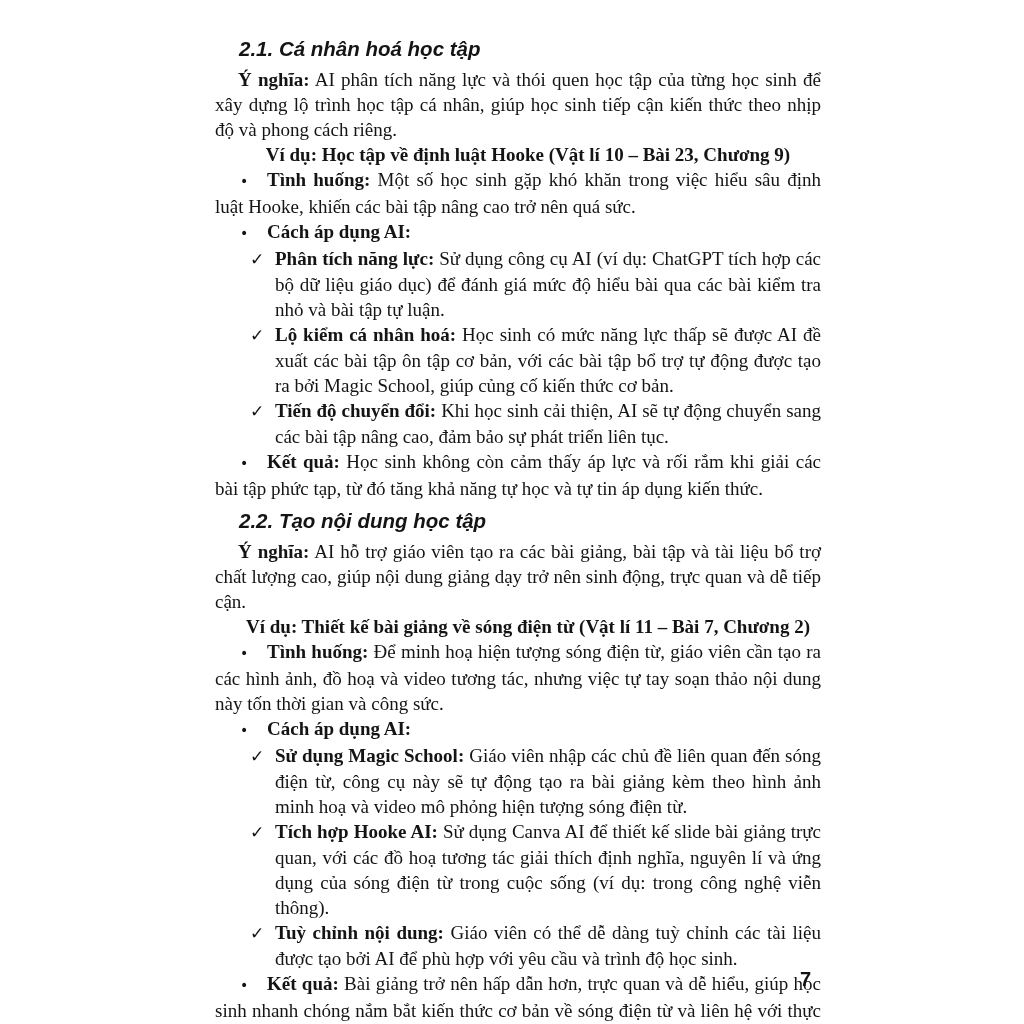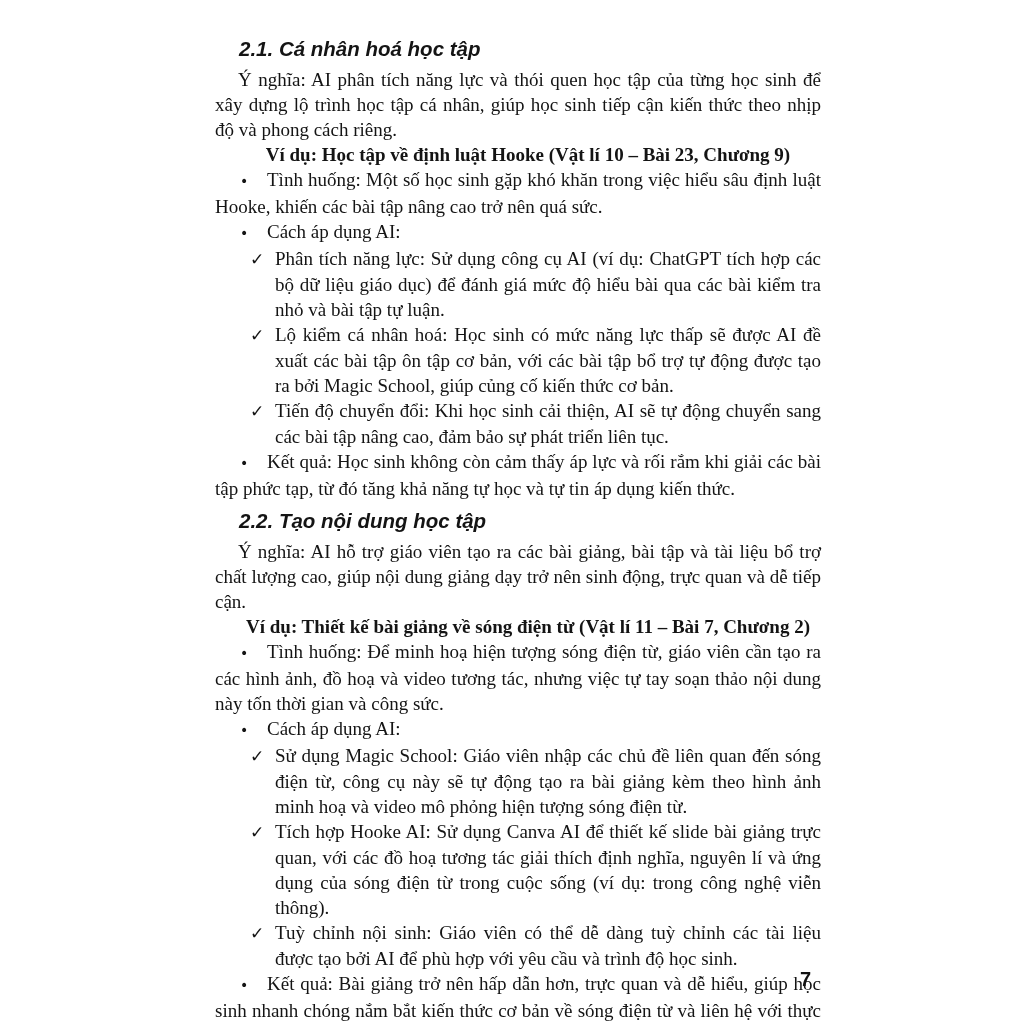--- a/index.html
+++ b/index.html
@@ -65,21 +65,21 @@
     text-indent: -25px;
   }
   .check .glyph {
     display: inline-block;
     width: 25px;
     text-indent: 0;
     font-family: "DejaVu Sans", sans-serif;
     font-size: 17px;
   }
   .lead {
-    font-weight: normal;
+    font-weight: bold;
   }
   .page-number {
     position: absolute;
     left: 800px;
     top: 968px;
     font-family: "Liberation Sans", "DejaVu Sans", sans-serif;
     font-weight: bold;
     font-size: 20px;
     color: #111111;
   }
@@ -115,20 +115,20 @@
     <p class="example">Ví dụ: Thiết kế bài giảng về sóng điện từ (Vật lí 11 – Bài 7, Chương 2)</p>
 
     <p class="bullet"><span class="glyph">•</span><span class="lead">Tình huống:</span><span> Để minh hoạ hiện tượng sóng điện từ, giáo viên cần tạo ra các hình ảnh, đồ hoạ và video tương tác, nhưng việc tự tay soạn thảo nội dung này tốn thời gian và công sức.</span></p>
 
     <p class="bullet"><span class="glyph">•</span><span class="lead">Cách áp dụng AI:</span><span></span></p>
 
     <p class="check"><span class="glyph">✓</span><span class="lead">Sử dụng Magic School:</span><span> Giáo viên nhập các chủ đề liên quan đến sóng điện từ, công cụ này sẽ tự động tạo ra bài giảng kèm theo hình ảnh minh hoạ và video mô phỏng hiện tượng sóng điện từ.</span></p>
 
     <p class="check"><span class="glyph">✓</span><span class="lead">Tích hợp Hooke AI:</span><span> Sử dụng Canva AI để thiết kế slide bài giảng trực quan, với các đồ hoạ tương tác giải thích định nghĩa, nguyên lí và ứng dụng của sóng điện từ trong cuộc sống (ví dụ: trong công nghệ viễn thông).</span></p>
 
-    <p class="check"><span class="glyph">✓</span><span class="lead">Tuỳ chỉnh nội sinh:</span><span> Giáo viên có thể dễ dàng tuỳ chỉnh các tài liệu được tạo bởi AI để phù hợp với yêu cầu và trình độ học sinh.</span></p>
+    <p class="check"><span class="glyph">✓</span><span class="lead">Tuỳ chỉnh nội dung:</span><span> Giáo viên có thể dễ dàng tuỳ chỉnh các tài liệu được tạo bởi AI để phù hợp với yêu cầu và trình độ học sinh.</span></p>
 
     <p class="bullet"><span class="glyph">•</span><span class="lead">Kết quả:</span><span> Bài giảng trở nên hấp dẫn hơn, trực quan và dễ hiểu, giúp học sinh nhanh chóng nắm bắt kiến thức cơ bản về sóng điện từ và liên hệ với thực tiễn.</span></p>
 
   </div>
 
   <div class="page-number">7</div>
 </div>
 
 </body></html>

